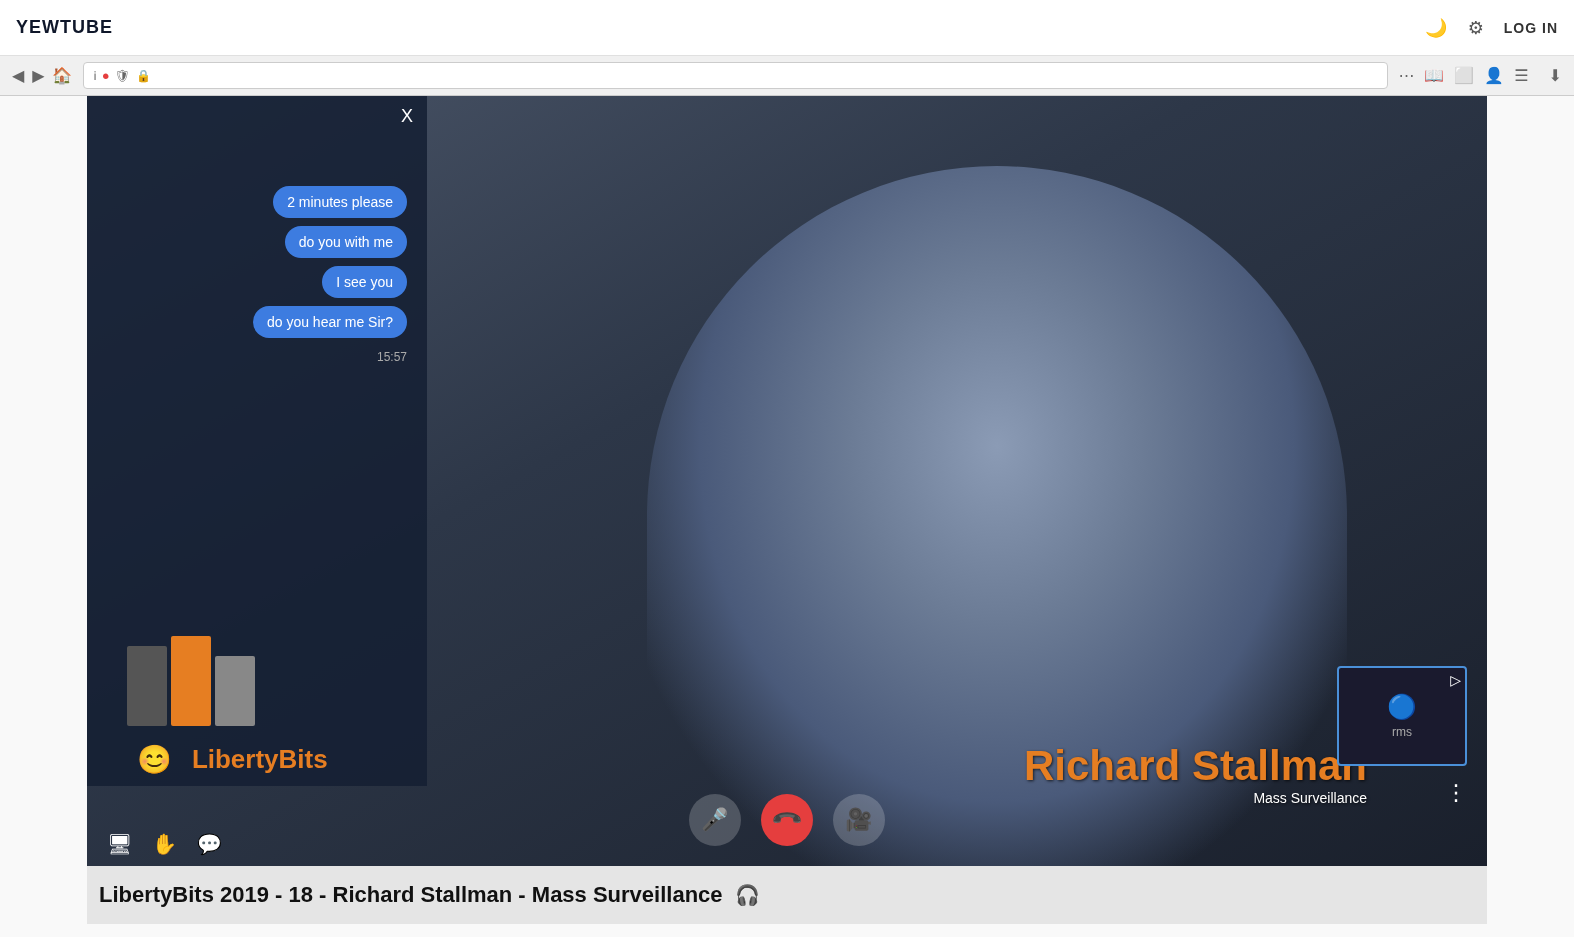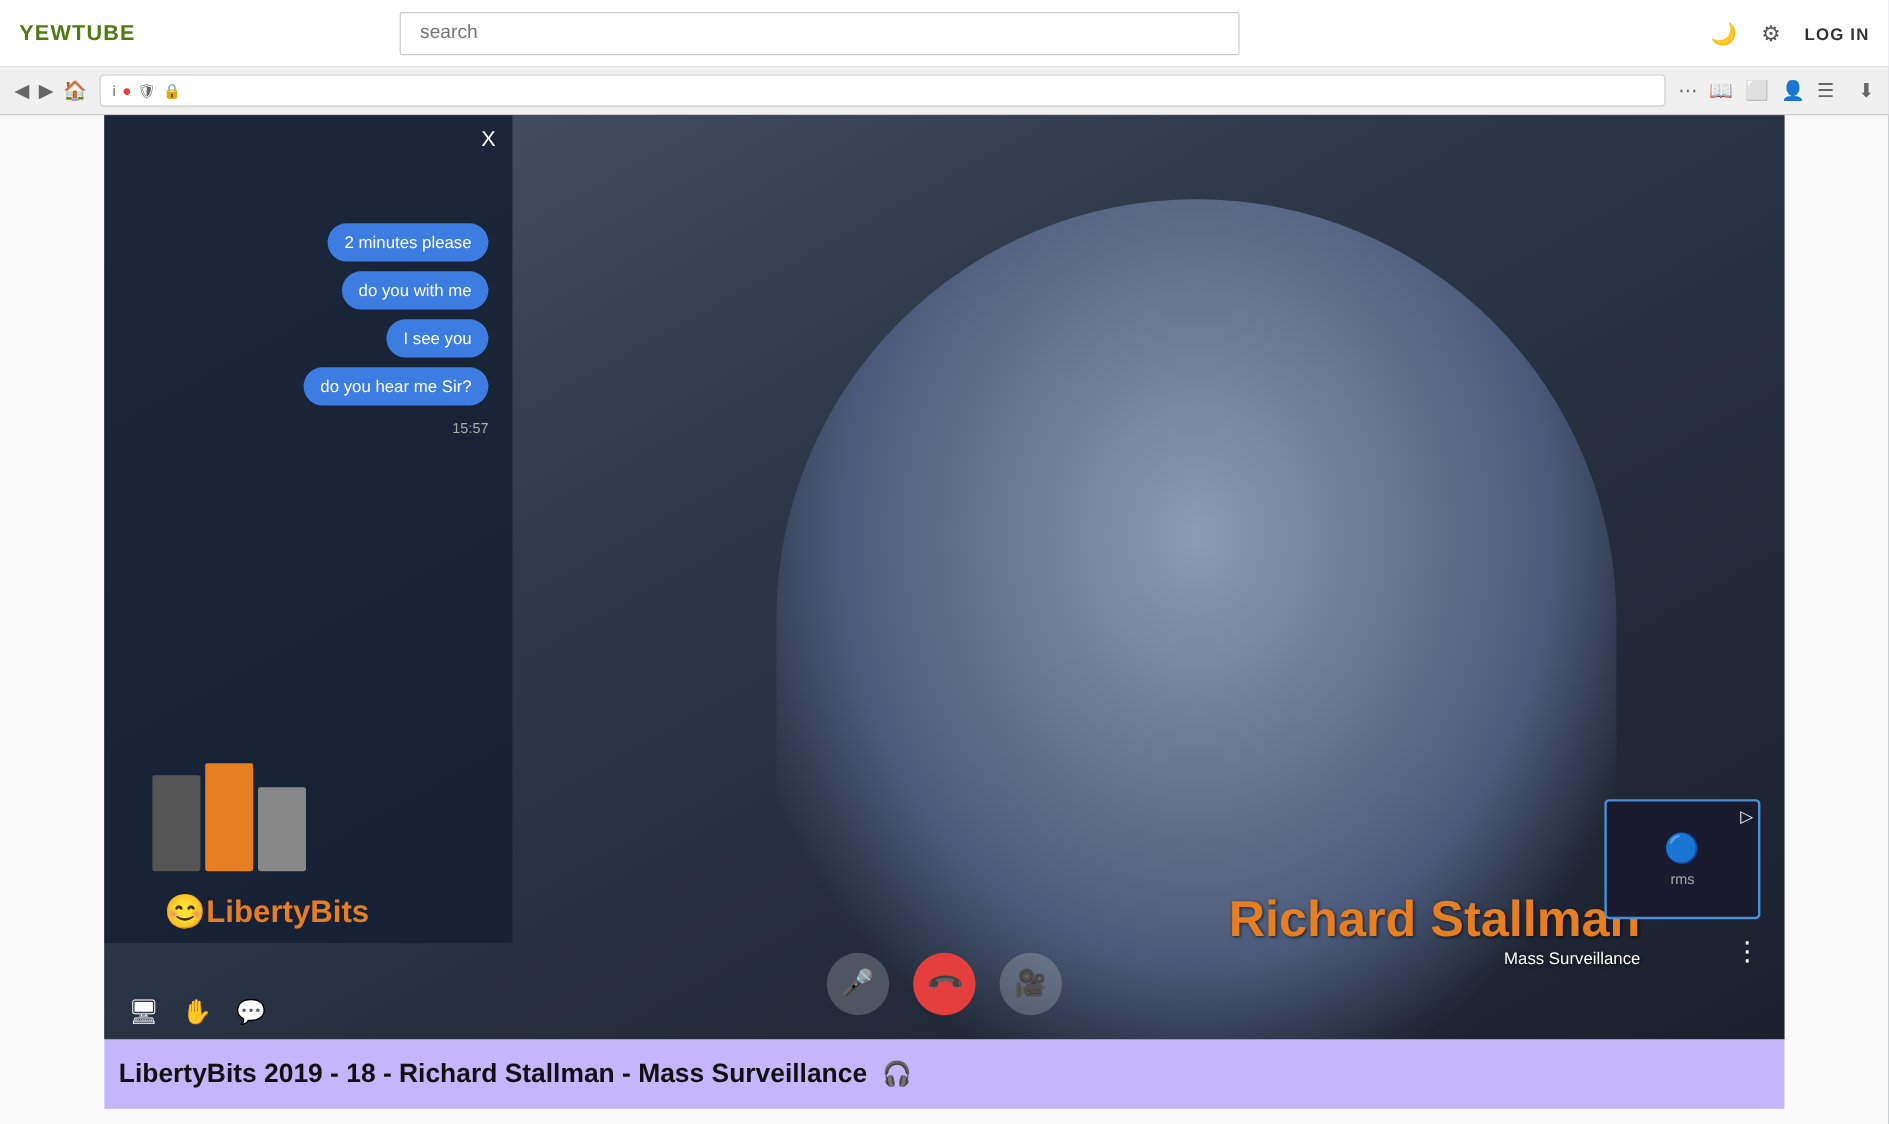--- a/index.html
+++ b/index.html
@@ -3,21 +3,21 @@
   <meta charset="utf-8">
   <style>
     * { margin: 0; padding: 0; box-sizing: border-box; }
     body { font-family: Arial, sans-serif; background: #f9f9f9; width: 1574px; min-height: 937px; overflow-x: hidden; }
 
     
     .top-nav {
       display: flex; align-items: center; padding: 0 16px; height: 56px;
       background: #fff; border-bottom: 1px solid #e0e0e0;
     }
-    .nav-logo { font-size: 18px; font-weight: bold; color: #4d7c0f; margin-right: 24px; letter-spacing: 1px; }
+    .nav-logo { font-size: 18px; font-weight: bold; color: #0f172a; margin-right: 24px; letter-spacing: 1px; }
     .nav-search-wrap { flex: 1; max-width: 700px; margin: 0 auto; }
     .nav-search {
       width: 100%; border: 1px solid #ccc; border-radius: 2px;
       padding: 8px 16px; font-size: 16px; color: #333; outline: none;
       background: #fff;
     }
     .nav-right { display: flex; align-items: center; gap: 20px; margin-left: auto; }
     .nav-icon { font-size: 18px; color: #555; cursor: pointer; }
     .nav-login { font-size: 14px; font-weight: bold; color: #333; cursor: pointer; letter-spacing: 1px; text-align: center; }
 
@@ -108,21 +108,21 @@
     .book-dark-left { background: #555; height: 80px; }
     .book-orange { background: #e67e22; height: 90px; }
     .book-light-right { background: #888; height: 70px; }
 
     
     .libertybits-logo {
       position: absolute; bottom: 10px; left: 50px;
       display: flex; align-items: center; gap: 0;
     }
     .logo-smiley { font-size: 28px; }
-    .logo-text { font-size: 26px; color: #fff; font-weight: bold; }
+    .logo-text { font-size: 26px; color: #fff; font-weight: bold; margin-left: 20px; }
     .logo-text span { color: #e67e22; }
 
     
     .call-bottom-left {
       position: absolute; bottom: 10px; left: 20px;
       display: flex; gap: 20px; align-items: center;
     }
     .call-icon { color: #fff; font-size: 20px; cursor: pointer; }
 
     
@@ -159,35 +159,32 @@
       background: #1a1a2e; border: 2px solid #4a90d9; border-radius: 4px;
       overflow: hidden; display: flex; flex-direction: column; align-items: center; justify-content: center;
     }
     .pip-icon { font-size: 24px; color: #4a90d9; }
     .pip-label { font-size: 12px; color: #aaa; margin-top: 4px; }
     .pip-expand { position: absolute; right: 4px; top: 4px; color: #fff; font-size: 14px; cursor: pointer; }
 
     
     .video-title-bar {
       width: 1400px; margin: 0 auto;
-      padding: 16px 12px; background: #c4b5fd;
+      padding: 16px 12px; background: #e5e5e5;
     }
     .video-title-text {
       font-size: 22px; font-weight: bold; color: #111;
     }
     .title-icon { font-size: 20px; margin-left: 8px; }
   </style>
 </head>
 <body>
 
 <div class="top-nav">
   <div class="nav-logo">YEWTUBE</div>
-  <div class="nav-search-wrap">
-    <input class="nav-search" type="text" placeholder="search" style="">
-  </div>
   <div class="nav-right">
     <span class="nav-icon">🌙</span>
     <span class="nav-icon">⚙</span>
     <span class="nav-login">LOG IN</span>
   </div>
 </div>
 
 <div class="browser-bar">
   <div class="browser-nav-icons">
     <span class="browser-nav-icon">◀</span>

